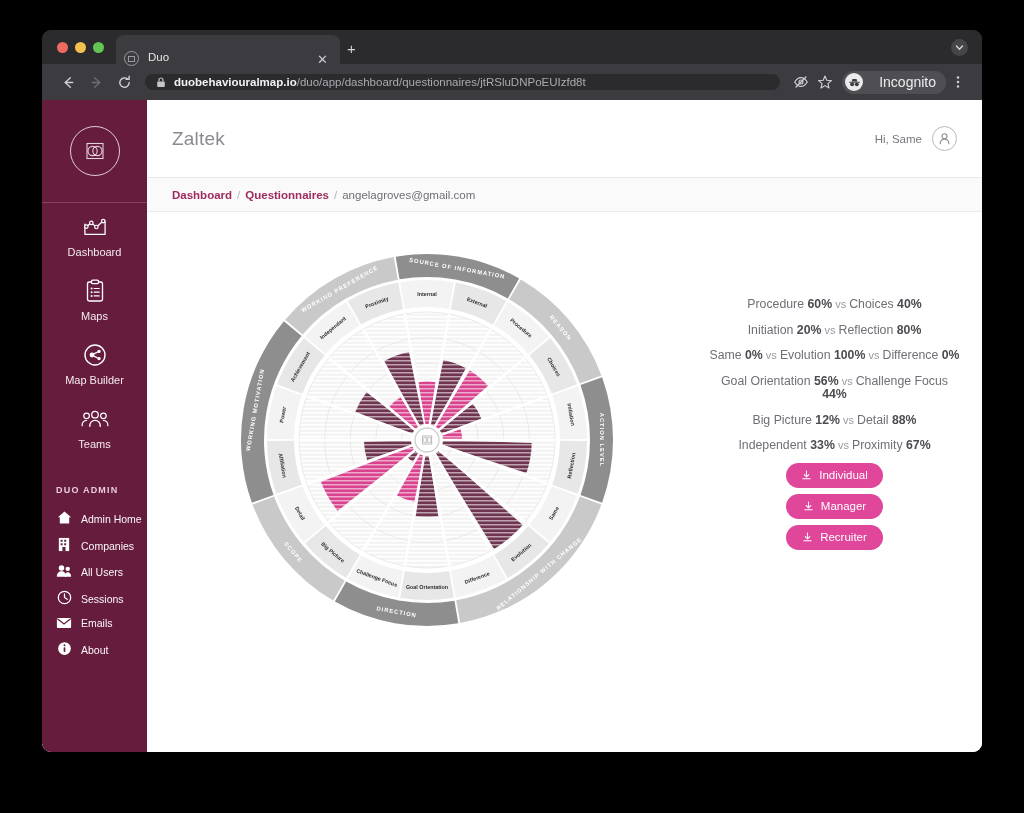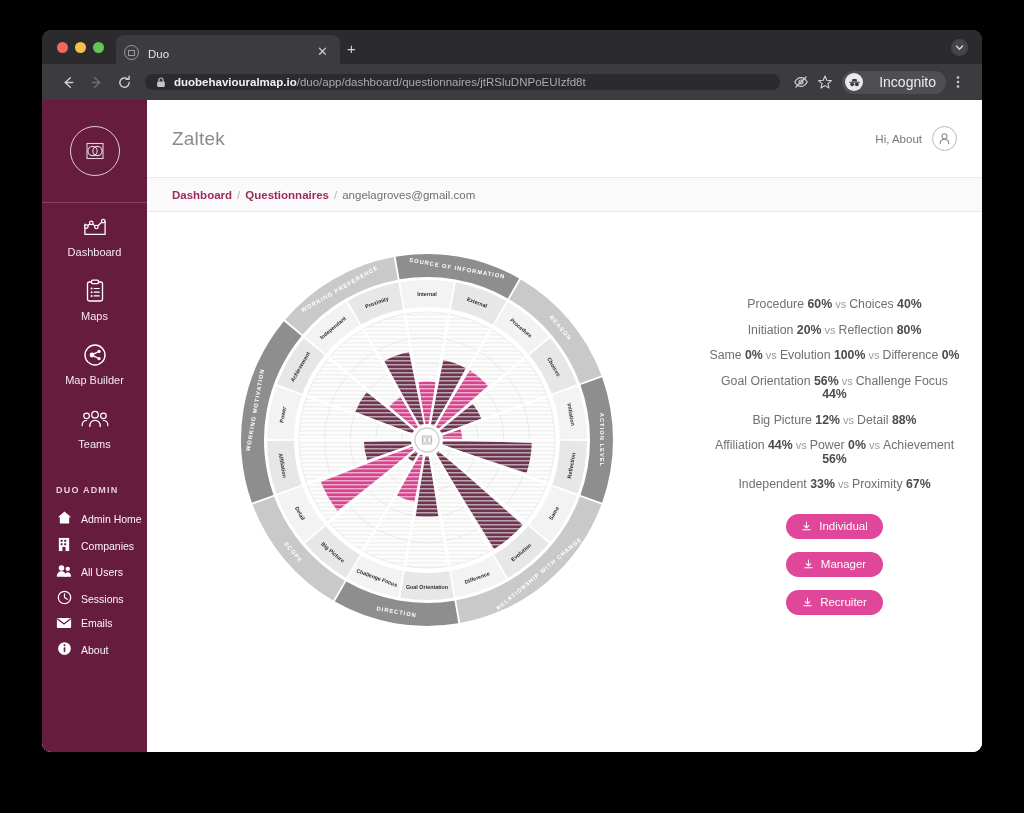--- a/index.html
+++ b/index.html
@@ -25,21 +25,21 @@
     position: relative; height: 34px; background: #2b2b2e;
   }
   .traffic { position: absolute; top: 12px; width: 11px; height: 11px; border-radius: 50%; }
   #tl-close { left: 15px; background: #ec6a5f; }
   #tl-min   { left: 33px; background: #f3bf4f; }
   #tl-max   { left: 51px; background: #62c554; }
 
   #active-tab {
     position: absolute; left: 74px; top: 5px; width: 224px; height: 29px;
     background: #3c3c40; border-radius: 8px 8px 0 0;
-    display: flex; align-items: flex-end; padding: 4px 8px;
+    display: flex; align-items: flex-start; padding: 16px 8px;
   }
   #tab-favicon {
     width: 15px; height: 15px; border-radius: 50%;
     border: 1.4px solid #9a9aa0; margin-right: 9px;
     display: flex; align-items: center; justify-content: center; flex: 0 0 auto;
   }
   #tab-favicon i {
     display: block; width: 7px; height: 6px; border: 1px solid #9a9aa0;
   }
   #tab-title { color: #e6e6e8; font-size: 11.5px; flex: 1 1 auto; }
@@ -166,22 +166,22 @@
   }
   .result-row {
     text-align: center; font-size: 12.3px; color: #6f6f76; line-height: 1.1;
     padding: 6px 0;
   }
   .result-row .seg { color: #6f6f76; }
   .result-row .pct { font-weight: 700; color: #4b4b51; }
   .result-row .vs { color: #9b9ba1; font-size: 11px; }
 
   #download-group {
-    margin-top: 16px; display: flex; flex-direction: column;
-    align-items: center; gap: 13px;
+    margin-top: 4px; display: flex; flex-direction: column;
+    align-items: center; gap: 6px;
   }
   .dl-btn {
     display: flex; align-items: center; justify-content: center; gap: 7px;
     width: 97px; height: 25px; border-radius: 13px;
     background: #e0469a; color: #fff; font-size: 11.5px;
     border: none; cursor: pointer;
   }
   .dl-btn .dl-ico { display: flex; }
 </style>
 </head>
@@ -414,21 +414,21 @@
           <span class="lbl">About</span>
         </div>
       </div>
     </nav>
 
     <div id="content">
 
       <div id="app-header">
         <div id="app-title">Zaltek</div>
         <div id="header-right">
-          <span id="greeting">Hi, About</span>
+          <span id="greeting">Hi, Same</span>
           <span id="user-avatar">
             <svg width="13" height="13" viewBox="0 0 14 14">
                 <circle cx="7" cy="4.6" r="2.7" stroke="#8c8c93" stroke-width="1.2" fill="none"></circle>
                 <path d="M2.4 12.6 C2.4 9.3 4.4 7.8 7 7.8 C9.6 7.8 11.6 9.3 11.6 12.6" stroke="#8c8c93" stroke-width="1.2" fill="none" stroke-linecap="round"></path>
               </svg>
           </span>
         </div>
       </div>
 
       <div id="breadcrumb-bar">
@@ -556,21 +556,20 @@
             </svg>
         </div>
 
         <div id="results-col">
           <div id="results-list">
               <div class="result-row"><span class="seg">Procedure </span><span class="pct">60%</span><span class="vs"> vs </span><span class="seg">Choices </span><span class="pct">40%</span></div>
               <div class="result-row"><span class="seg">Initiation </span><span class="pct">20%</span><span class="vs"> vs </span><span class="seg">Reflection </span><span class="pct">80%</span></div>
               <div class="result-row"><span class="seg">Same </span><span class="pct">0%</span><span class="vs"> vs </span><span class="seg">Evolution </span><span class="pct">100%</span><span class="vs"> vs </span><span class="seg">Difference </span><span class="pct">0%</span></div>
               <div class="result-row"><span class="seg">Goal Orientation </span><span class="pct">56%</span><span class="vs"> vs </span><span class="seg">Challenge Focus </span><span class="pct">44%</span></div>
               <div class="result-row"><span class="seg">Big Picture </span><span class="pct">12%</span><span class="vs"> vs </span><span class="seg">Detail </span><span class="pct">88%</span></div>
-              <div class="result-row"><span class="seg">Affiliation </span><span class="pct">44%</span><span class="vs"> vs </span><span class="seg">Power </span><span class="pct">0%</span><span class="vs"> vs </span><span class="seg">Achievement </span><span class="pct">56%</span></div>
               <div class="result-row"><span class="seg">Independent </span><span class="pct">33%</span><span class="vs"> vs </span><span class="seg">Proximity </span><span class="pct">67%</span></div>
             </div>
 
           <div id="download-group">
             <button class="dl-btn">
               <span class="dl-ico">
                 <svg width="11" height="11" viewBox="0 0 12 12">
                     <path d="M6 1.2 V7.2 M3.5 5 L6 7.5 L8.5 5" stroke="#fff" stroke-width="1.15" fill="none" stroke-linecap="round" stroke-linejoin="round"></path>
                     <path d="M2 9.6 H10" stroke="#fff" stroke-width="1.15" stroke-linecap="round"></path>
                   </svg>

